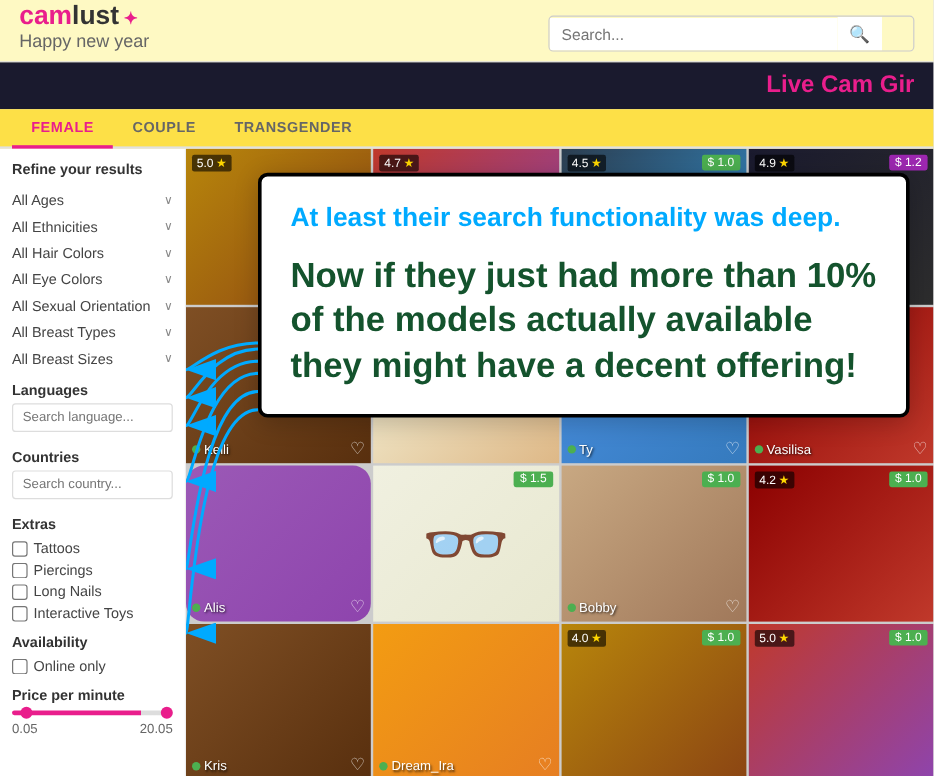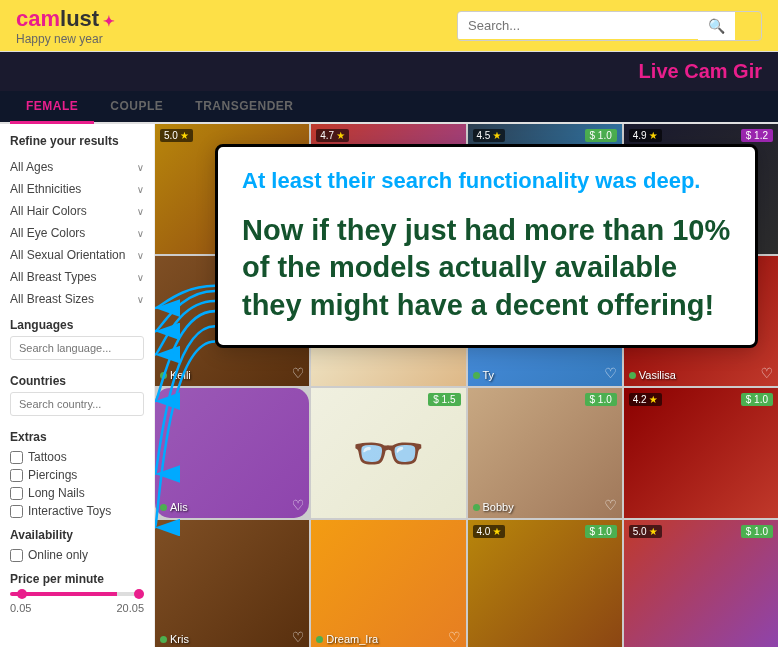--- a/index.html
+++ b/index.html
@@ -1,38 +1,38 @@
 <!DOCTYPE html>
 <html><head>
   <meta charset="utf-8">
   <style>
     * { box-sizing: border-box; margin: 0; padding: 0; }
     body { font-family: Arial, sans-serif; font-size: 13px; background: #f5f5f5; overflow-x: hidden; }
 
     
     .header {
-      background: #fde047;
+      background: #fef9c3;
       border-bottom: 1px solid #ddd;
       display: flex;
-      align-items: center;
+      align-items: flex-end;
       padding: 8px 16px;
       height: 52px;
     }
     .logo-area {
       display: flex;
       flex-direction: column;
       margin-right: auto;
     }
     .logo-text {
       font-size: 22px;
       font-weight: bold;
       color: #333;
     }
     .logo-text span { color: #e91e8c; }
-    .logo-subtitle { font-size: 12px; color: #666; }
+    .logo-subtitle { font-size: 15px; color: #666; }
     .search-bar {
       display: flex;
       align-items: center;
       border: 1px solid #ccc;
       border-radius: 4px;
       overflow: hidden;
       width: 305px;
     }
     .search-bar input {
       border: none;
@@ -56,21 +56,21 @@
       background: #1a1a2e;
       text-align: right;
       padding: 8px 16px;
       font-size: 20px;
       font-weight: bold;
       color: #e91e8c;
     }
 
     
     .nav-tabs {
-      background: #0f172a;
+      background: #fde047;
       border-bottom: 2px solid #e0e0e0;
       display: flex;
       padding: 0 10px;
     }
     .nav-tab {
       padding: 8px 16px;
       font-size: 12px;
       font-weight: bold;
       color: #666;
       cursor: pointer;

